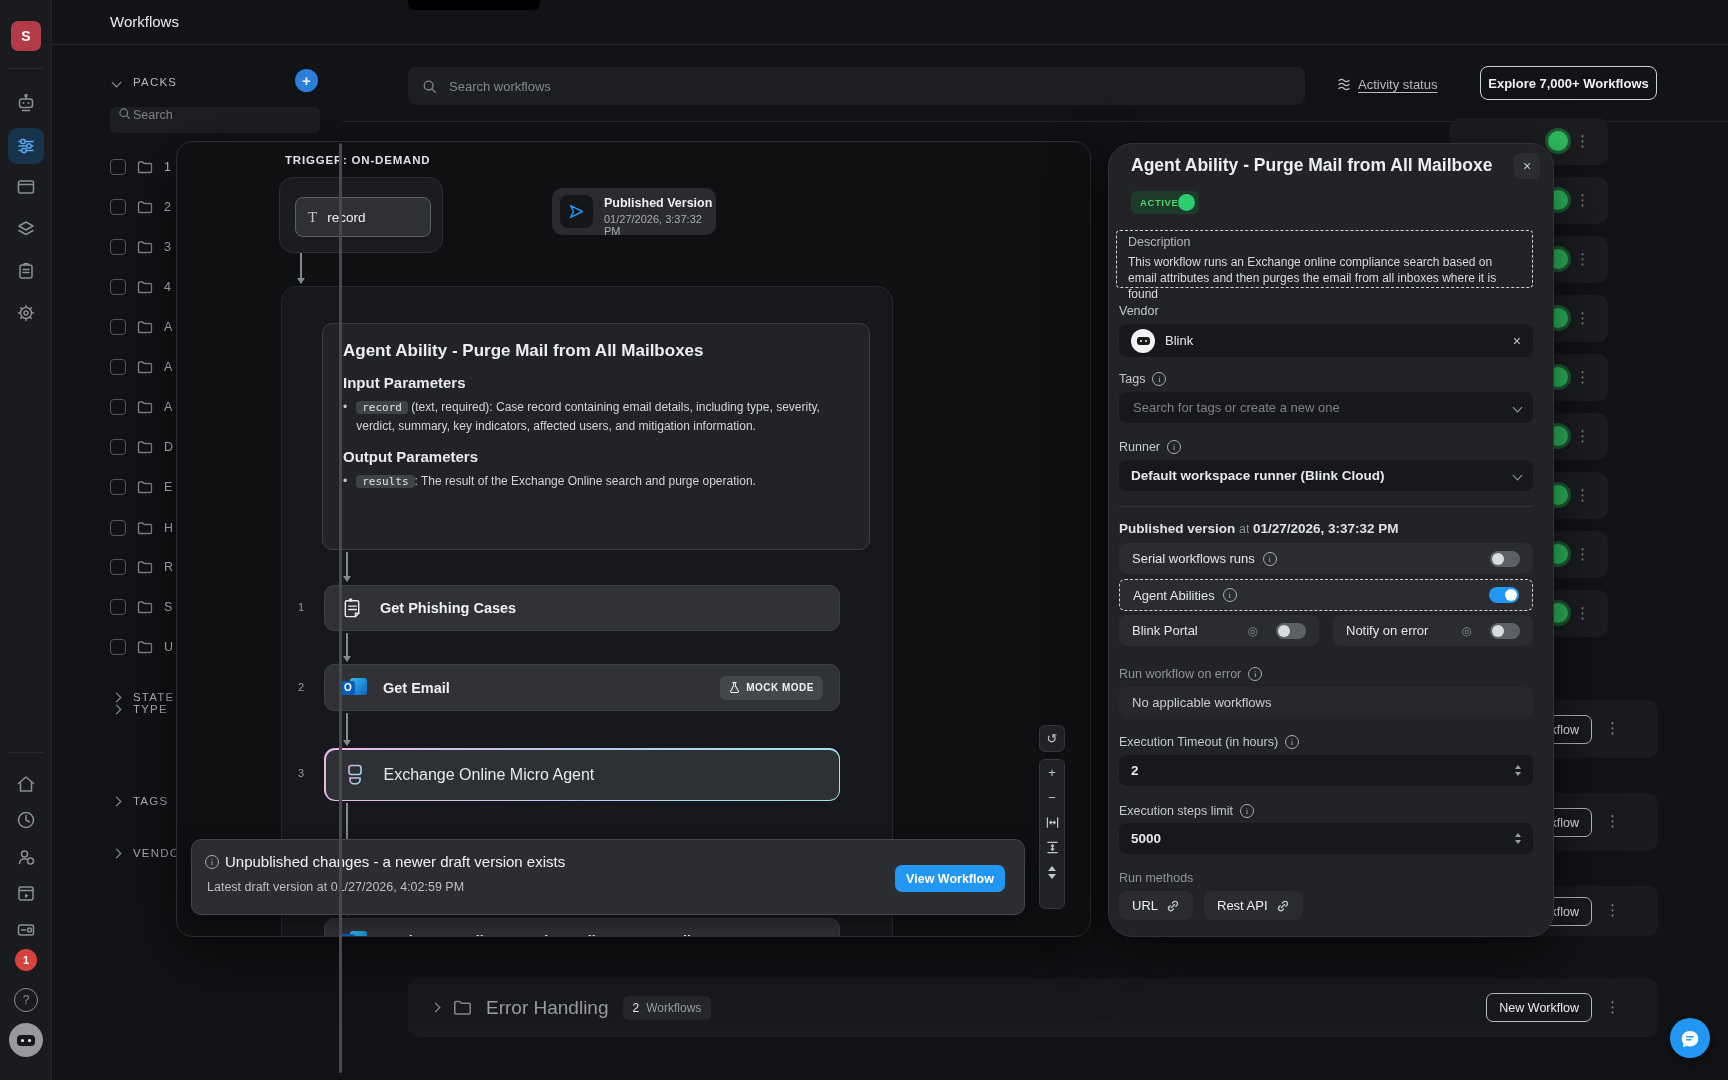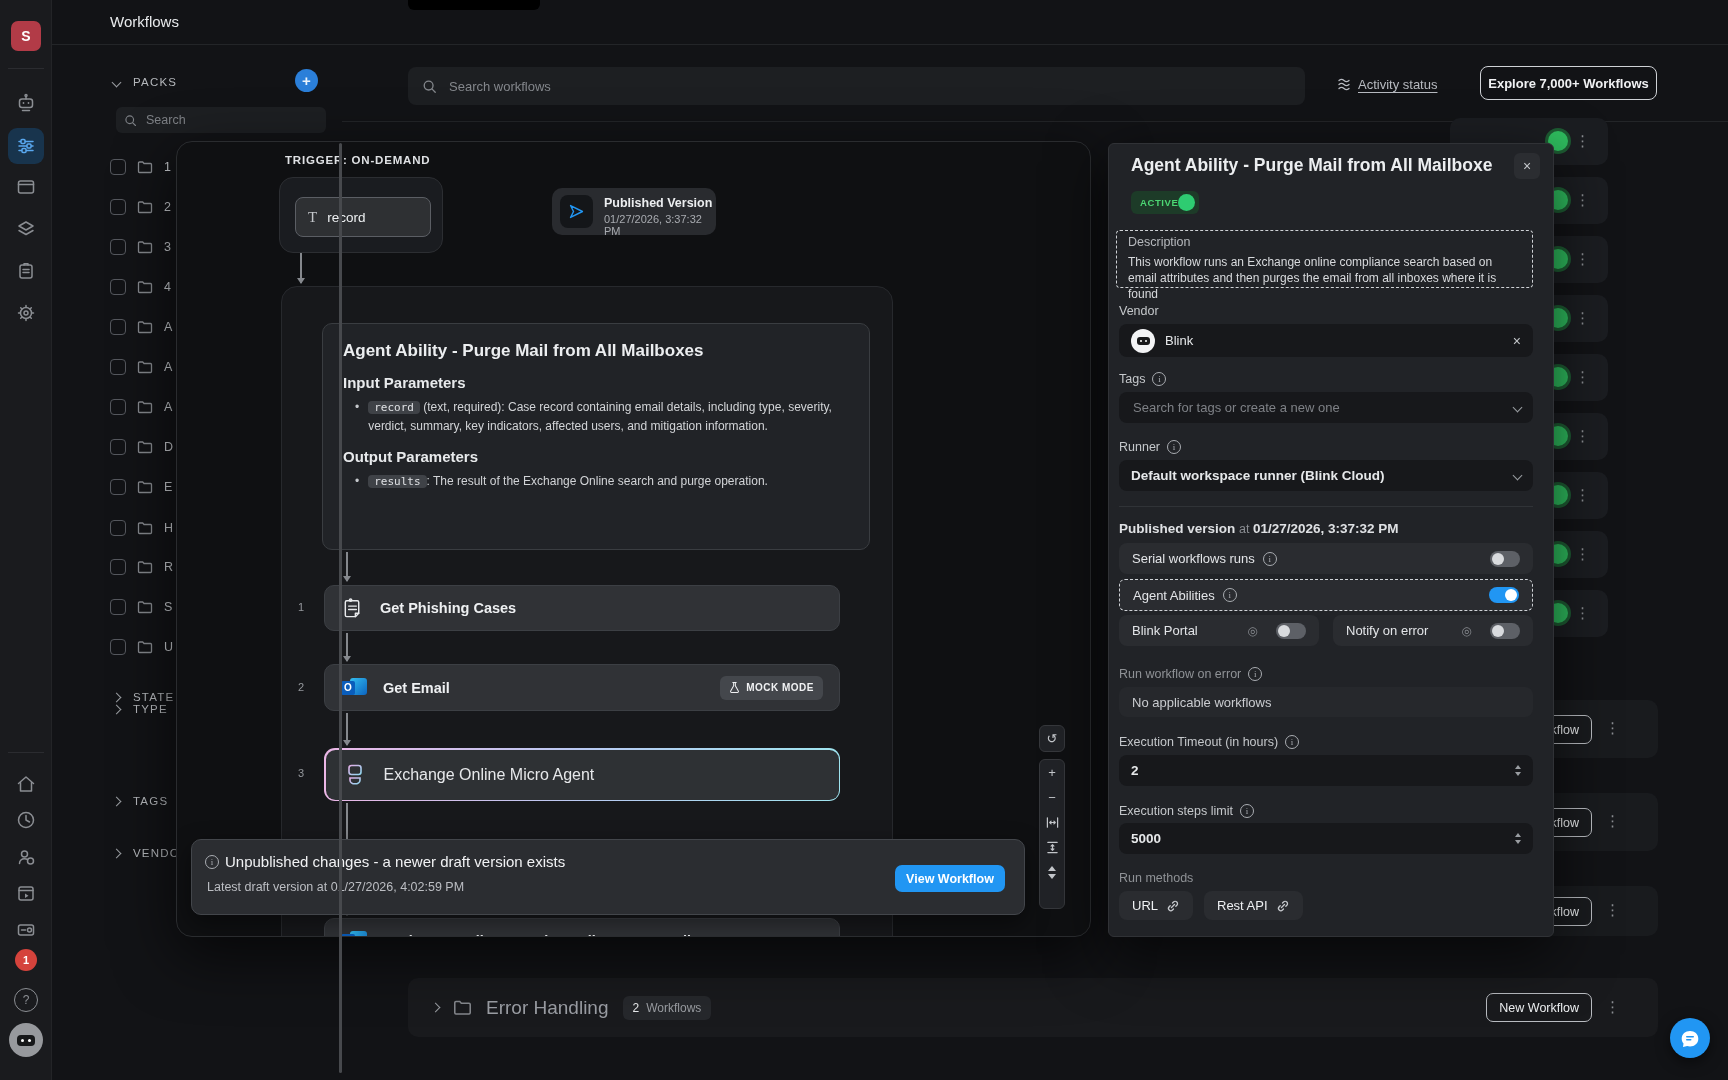--- a/index.html
+++ b/index.html
@@ -28,21 +28,21 @@
   
   .sb-title{position:absolute;left:110px;top:13px;font-size:15px;font-weight:500;color:#e8eaec;}
   .hdr-line{position:absolute;left:52px;top:44px;width:1676px;height:1px;background:#232528;}
   .chev{display:inline-block;width:7px;height:7px;border-right:1.6px solid #9a9da2;border-bottom:1.6px solid #9a9da2;}
   .chev.down{transform:rotate(45deg);}
   .chev.right{transform:rotate(-45deg);}
   .packs-lab,.sec-lab{font-size:11.5px;letter-spacing:1.2px;color:#b4b7bb;font-weight:500;}
   .plus-btn{position:absolute;left:295px;top:69px;width:23px;height:23px;border-radius:50%;background:#2b7fd9;color:#eaf3fc;
             display:flex;align-items:center;justify-content:center;font-size:15px;font-weight:600;}
   .plus-btn::after{content:"+";}
-  .sb-search{position:absolute;left:116px;top:107px;width:210px;height:26px;background:#1d1f22;border-radius:6px;display:flex;align-items:center;padding:0 8px;gap:7px;}
+  .sb-search{position:absolute;left:110px;top:107px;width:210px;height:26px;background:#1d1f22;border-radius:6px;display:flex;align-items:flex-start;padding:0 8px;}
   .sb-search input{background:transparent;border:0;outline:0;color:#cfd2d6;font-size:12.5px;width:150px;font-family:inherit;}
   .sb-search input::placeholder{color:#7e8186;}
   .pack-item{position:absolute;left:110px;height:20px;display:flex;align-items:center;gap:11px;}
   .cbx{width:16px;height:16px;border:1.5px solid #55585e;border-radius:4px;background:transparent;}
   .pack-item svg{stroke:#85888d;fill:none;stroke-width:1.3;}
   .pack-lab{font-size:12.5px;color:#c5c8cc;}
   .sec-row{position:absolute;left:113px;display:flex;align-items:center;gap:13px;}
 
   
   .top-search{position:absolute;left:408px;top:67px;width:897px;height:38px;background:#1d1f22;border-radius:8px;display:flex;align-items:center;padding:0 14px;gap:10px;}
@@ -86,21 +86,21 @@
   .pub-t1{position:absolute;left:52px;top:8px;font-size:12.5px;font-weight:600;color:#eceef0;}
   .pub-t2{position:absolute;left:52px;top:25px;font-size:11px;color:#a8abb0;}
   .varrow{position:absolute;width:1.5px;background:#85888d;}
   .varrow::after{content:"";position:absolute;left:-3.2px;bottom:-1px;border-left:4px solid transparent;border-right:4px solid transparent;border-top:6px solid #85888d;}
   .group{position:absolute;left:104px;top:144px;width:612px;height:652px;background:#17181b;border:1px solid #27292d;
          border-radius:16px 16px 0 0;overflow:hidden;}
   .doc{position:absolute;left:40px;top:36px;width:548px;height:227px;background:#212327;border:1px solid #3a3d41;border-radius:10px;padding:17px 20px;}
   .doc h1{margin:0 0 9px 0;font-size:17px;font-weight:600;color:#eceef0;}
   .doc p{margin:0;font-size:12.5px;line-height:1.5;color:#d2d4d7;}
   .doc h2{margin:13px 0 7px 0;font-size:15px;font-weight:600;color:#e8eaec;}
-  .bullet{display:flex;gap:9px;padding-left:12px;font-size:12px;line-height:1.55;color:#d2d4d7;}
+  .bullet{display:flex;gap:9px;padding-left:0;font-size:12px;line-height:1.55;color:#d2d4d7;}
   .bullet::before{content:"\2022";color:#c5c8cc;}
   .codechip{background:#3f4247;color:#e0e2e5;font-family:"DejaVu Sans Mono",monospace;font-size:11px;padding:0 6px;border-radius:4px;}
   .stepnum{position:absolute;left:16px;font-size:11px;color:#94979c;}
   .step{position:absolute;left:42px;width:516px;background:#303236;border:1px solid #3c3f44;border-radius:10px;display:flex;align-items:center;gap:16px;padding:0 16px;}
   .step .title{font-size:14.5px;font-weight:600;color:#eef0f2;}
   .mock{margin-left:auto;background:#44474c;border-radius:6px;height:24px;display:flex;align-items:center;gap:6px;padding:0 9px;}
   .mock .mt{font-size:10px;font-weight:700;letter-spacing:.5px;color:#f0f1f3;}
   .gradwrap{position:absolute;left:42px;width:516px;border-radius:11px;padding:1.5px;background:linear-gradient(90deg,#ecb7e7,#b9c9f2,#9fe4ef);}
   .gradin{width:100%;height:100%;background:#2e3134;border-radius:9.5px;display:flex;align-items:center;gap:16px;padding:0 16px;}
   .banner{position:absolute;left:14px;top:697px;width:834px;height:76px;background:#2b2d31;border:1px solid #43464b;border-radius:10px;box-shadow:0 8px 24px rgba(0,0,0,.45);}
@@ -112,21 +112,21 @@
   .view-btn{position:absolute;left:703px;top:25px;width:110px;height:27px;background:#2196f3;border-radius:7px;border:0;
             color:#fff;font-size:12.5px;font-weight:600;display:flex;align-items:center;justify-content:center;}
   .zbox{position:absolute;left:862px;width:26px;background:#212327;border:1px solid #36383c;border-radius:6px;
         display:flex;flex-direction:column;align-items:center;color:#c6c9cd;}
   .zi{height:25px;display:flex;align-items:center;justify-content:center;font-size:13px;width:100%;}
   .tri-u{width:0;height:0;border-left:4px solid transparent;border-right:4px solid transparent;border-bottom:5px solid #c6c9cd;}
   .tri-d{width:0;height:0;border-left:4px solid transparent;border-right:4px solid transparent;border-top:5px solid #c6c9cd;}
 
   
   .panel{position:absolute;left:1108px;top:143px;width:446px;height:794px;background:#212327;border:1px solid #303236;
-         border-radius:6px;box-shadow:0 18px 60px rgba(0,0,0,.65);padding-left:36px;}
+         border-radius:24px;box-shadow:0 18px 60px rgba(0,0,0,.65);padding-left:36px;}
   .p-title{position:absolute;left:22px;top:11px;width:382px;font-size:17.5px;font-weight:600;color:#eceef0;white-space:nowrap;overflow:hidden;}
   .p-close{position:absolute;left:405px;top:9px;width:26px;height:26px;border-radius:6px;background:#2b2d31;color:#c5c8cc;
            font-size:14px;display:flex;align-items:center;justify-content:center;}
   .p-close::after{content:"\00D7";}
   .active-pill{position:absolute;left:22px;top:47px;width:68px;height:23px;background:#1d3b28;border-radius:6px;
                display:flex;align-items:center;padding:0 3px 0 9px;}
   .active-pill .al{font-size:9.5px;font-weight:700;letter-spacing:.6px;color:#4cd673;}
   .gknob{width:17px;height:17px;border-radius:50%;background:#2ecc71;}
   .dashed-box{position:absolute;left:7px;top:86px;width:417px;height:58px;border:1.5px dashed #cfd2d6;border-radius:4px;}
   .dashed-box .dl{position:absolute;left:11px;top:4px;font-size:12.5px;color:#b6b9bd;}

